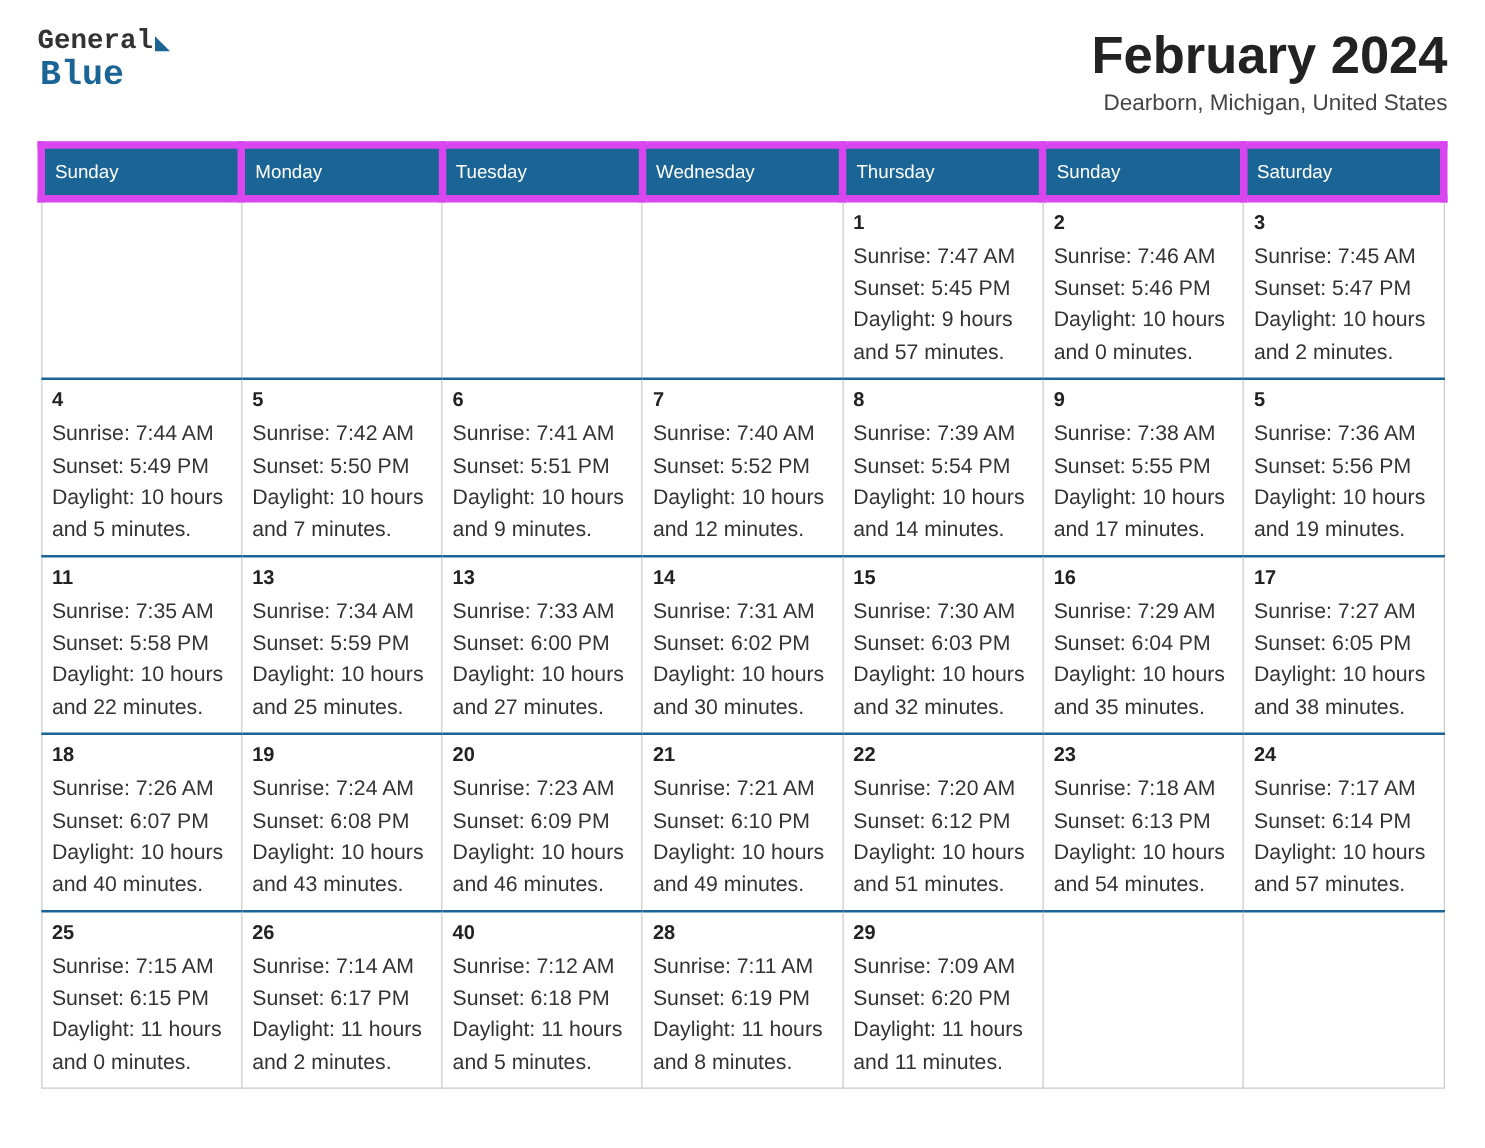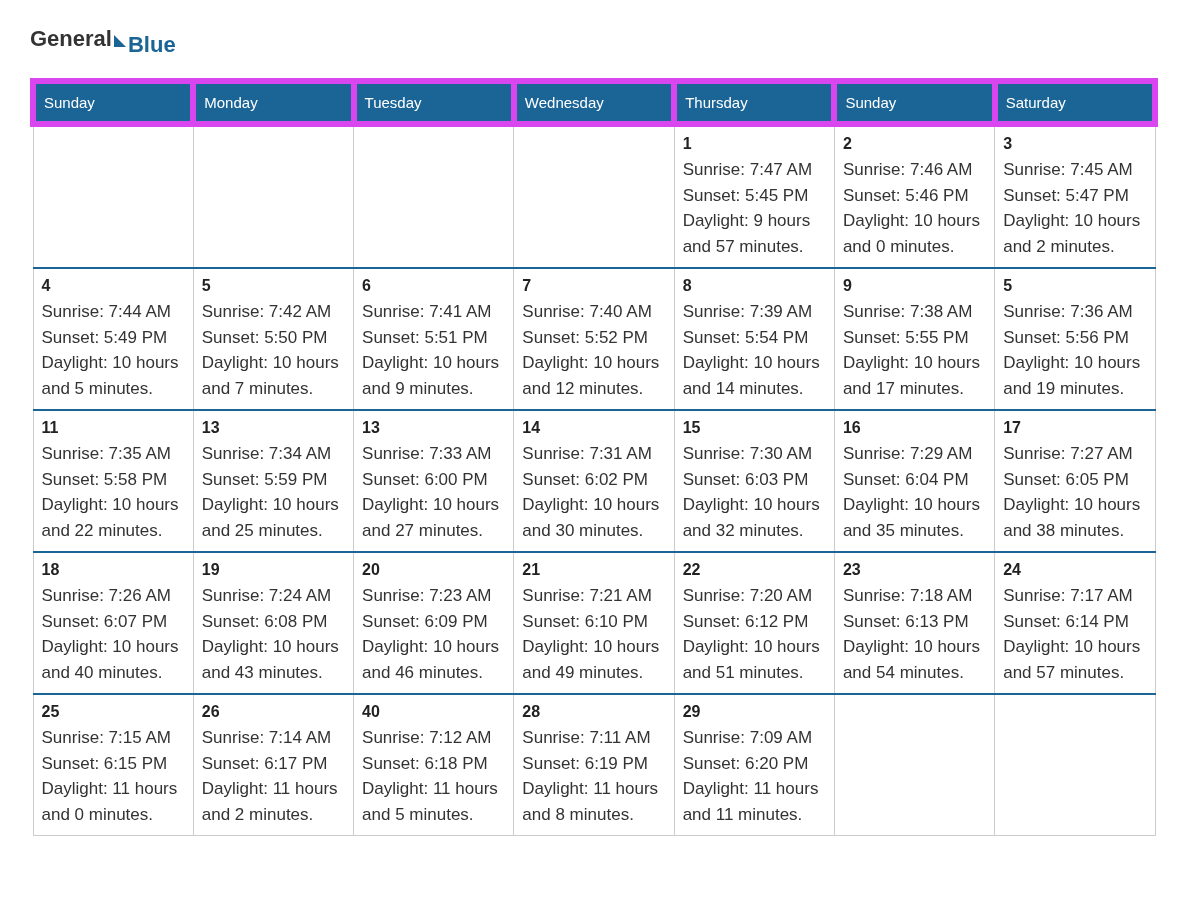--- a/index.html
+++ b/index.html
@@ -11,46 +11,47 @@
       min-height: 918px;
     }
     .header {
       display: flex;
       justify-content: space-between;
       align-items: flex-start;
       margin-bottom: 20px;
     }
     .logo {
       display: flex;
-      align-items: center;
+      flex-direction: column;
+      align-items: flex-start;
+      font-family: Liberation Mono, monospace;
     }
     .logo-top {
       display: flex;
       align-items: center;
     }
     .logo-general {
       font-size: 22px;
       font-weight: bold;
       color: #333;
     }
     .logo-arrow {
       width: 0;
       height: 0;
       border-left: 12px solid #1a6496;
       border-top: 12px solid transparent;
       border-bottom: 0px solid transparent;
       margin-left: 2px;
       margin-top: 4px;
     }
     .logo-blue {
-      font-size: 22px;
+      font-size: 28px;
       font-weight: bold;
       color: #1a6496;
       margin-left: 2px;
-      margin-top: 12px;
     }
     .title-section {
       text-align: right;
     }
     .calendar-title {
       font-size: 42px;
       font-weight: bold;
       color: #222;
     }
     .calendar-subtitle {
@@ -99,20 +100,24 @@
 </head>
 <body>
 
 <div class="header">
   <div class="logo">
     <div class="logo-top">
       <span class="logo-general">General</span>
       <div class="logo-arrow"></div>
     </div>
     <span class="logo-blue">Blue</span>
+  </div>
+  <div class="title-section">
+    <div class="calendar-title">February 2024</div>
+    <div class="calendar-subtitle">Dearborn, Michigan, United States</div>
   </div>
 </div>
 
 <table class="calendar">
   <thead>
     <tr>
     <th>Sunday</th>
         <th>Monday</th>
         <th>Tuesday</th>
         <th>Wednesday</th>

